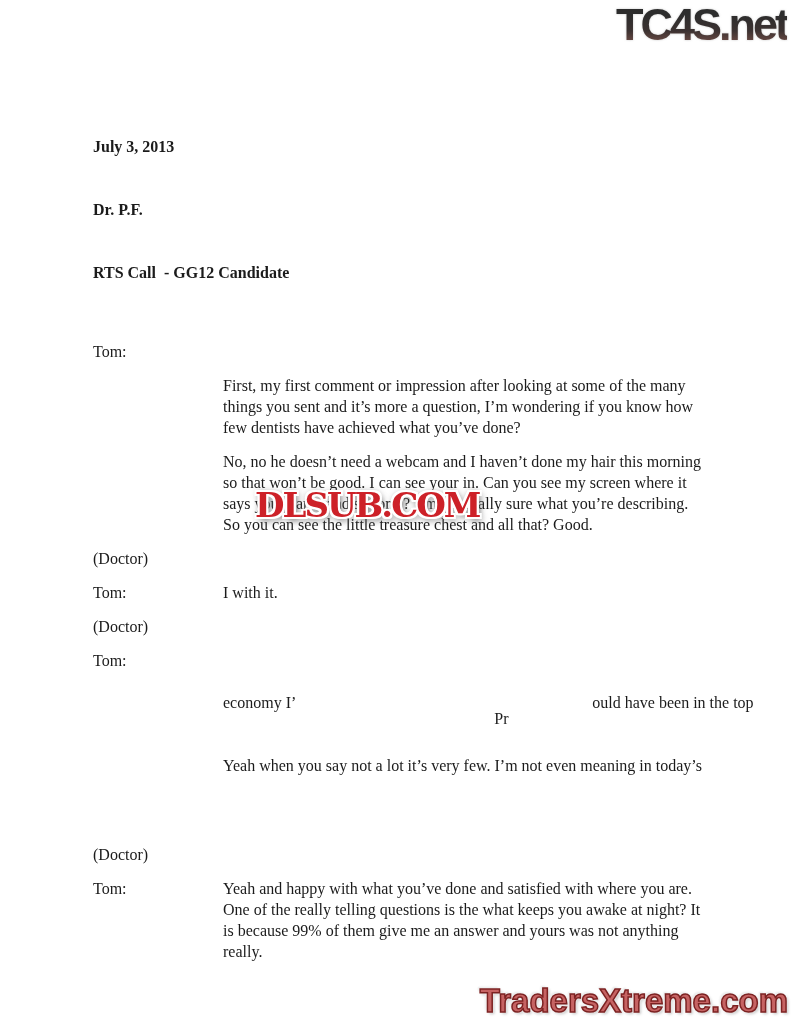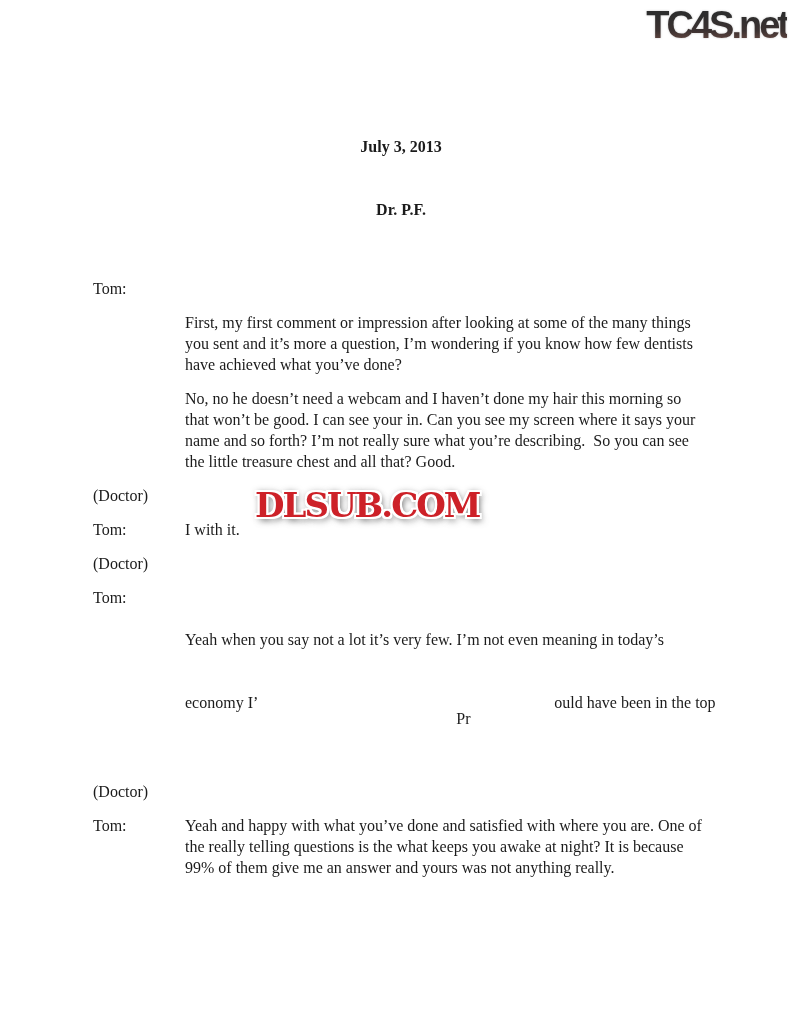--- a/index.html
+++ b/index.html
@@ -9,32 +9,32 @@
     background:#ffffff;
     overflow:hidden;
     font-family:"Liberation Serif", serif;
     font-size:16px;line-height:21px;
     color:#1b1b1b;
   }
   
   .logo-top{
     position:absolute;top:0px;right:4px;
     font-family:"Liberation Sans", sans-serif;
-    font-weight:900;font-size:38px;line-height:50px;
+    font-weight:900;font-size:45px;line-height:50px;
     letter-spacing:-3px;
     background:linear-gradient(180deg,#2d2d2d 30%,#3c3231 62%,#8a5a50 100%);
     -webkit-background-clip:text;background-clip:text;
     color:transparent;
     filter:drop-shadow(0 0 1px rgba(160,160,160,.55));
   }
   
   .content{position:absolute;left:93px;top:94px;width:616px;}
   .doc-header{font-weight:bold;margin-bottom:16px;white-space:pre-wrap;}
-  .doc-header div{height:21px;text-align:center;}
-  .row{display:flex;margin-bottom:13px;}
+  .doc-header div{height:21px;}
+  .row{display:flex;margin-bottom:13px;gap:38px;}
   .speaker{width:92px;flex:none;}
   .text{width:524px;white-space:pre-wrap;}
   .nowrap{white-space:nowrap;}
   .gap{display:inline-block;width:296px;position:relative;vertical-align:baseline;}
   .peek{position:absolute;left:198px;top:0;}
   
   .wm-center{
     position:absolute;left:255px;top:483px;
     font-family:"DejaVu Serif", serif;
     font-weight:bold;font-size:34px;line-height:45px;
@@ -67,20 +67,21 @@
 
 <div class="page">
 
   <div class="logo-top">TC4S.net</div>
 
   <div class="content">
 
     <div class="doc-header">
       <div>July 3, 2013</div>
       <div>Dr. P.F.</div>
+      <div>RTS Call  - GG12 Candidate</div>
     </div>
 
     <div class="row">
       <div class="speaker">Tom:</div>
     </div>
 
     <div class="row">
       <div class="speaker"></div>
       <div class="text">First, my first comment or impression after looking at some of the many things you sent and it’s more a question, I’m wondering if you know how few dentists have achieved what you’ve done?</div>
     </div>
@@ -101,22 +102,22 @@
     </div>
 
     <div class="row">
       <div class="speaker">(Doctor)</div>
       <div class="text"></div>
     </div>
 
     <div class="row">
       <div class="speaker">Tom:</div>
       <div class="text">
+        <div class="nowrap"><span>economy I’</span><span class="gap"><span class="peek">Pr</span></span><span>ould have been in the top</span></div>
         <div class="nowrap">Yeah when you say not a lot it’s very few. I’m not even meaning in today’s</div>
-        <div class="nowrap"><span>economy I’</span><span class="gap"><span class="peek">Pr</span></span><span>ould have been in the top</span></div>
       </div>
     </div>
 
     <div class="row">
       <div class="speaker"></div>
     </div>
 
     <div class="row">
       <div class="speaker">(Doctor)</div>
       <div class="text"></div>
@@ -124,14 +125,15 @@
 
     <div class="row">
       <div class="speaker">Tom:</div>
       <div class="text">Yeah and happy with what you’ve done and satisfied with where you are. One of the really telling questions is the what keeps you awake at night? It is because 99% of them give me an answer and yours was not anything really.</div>
     </div>
 
   </div>
 
   <div class="wm-center">DLSUB.COM</div>
 
+  <div class="wm-bottom">TradersXtreme.com</div>
 
 </div>
 
 </body></html>

